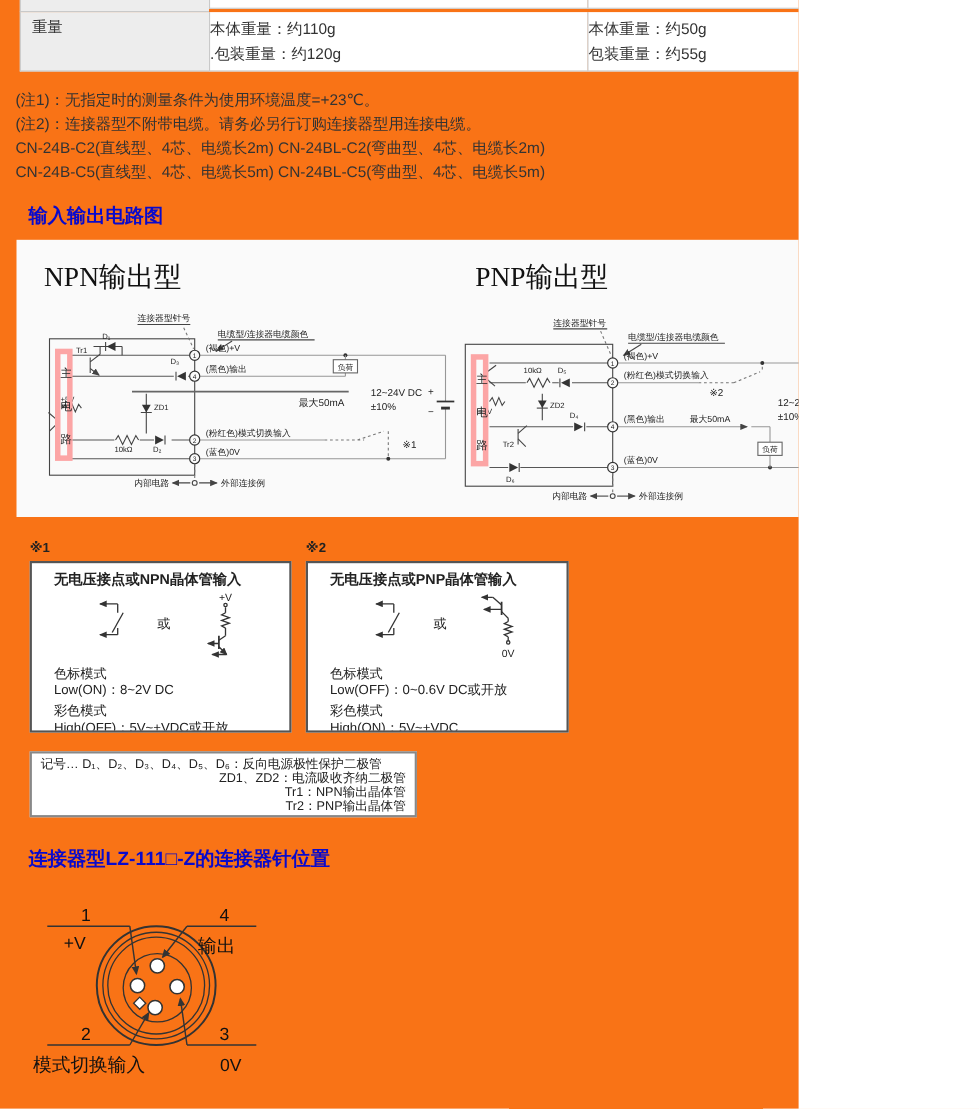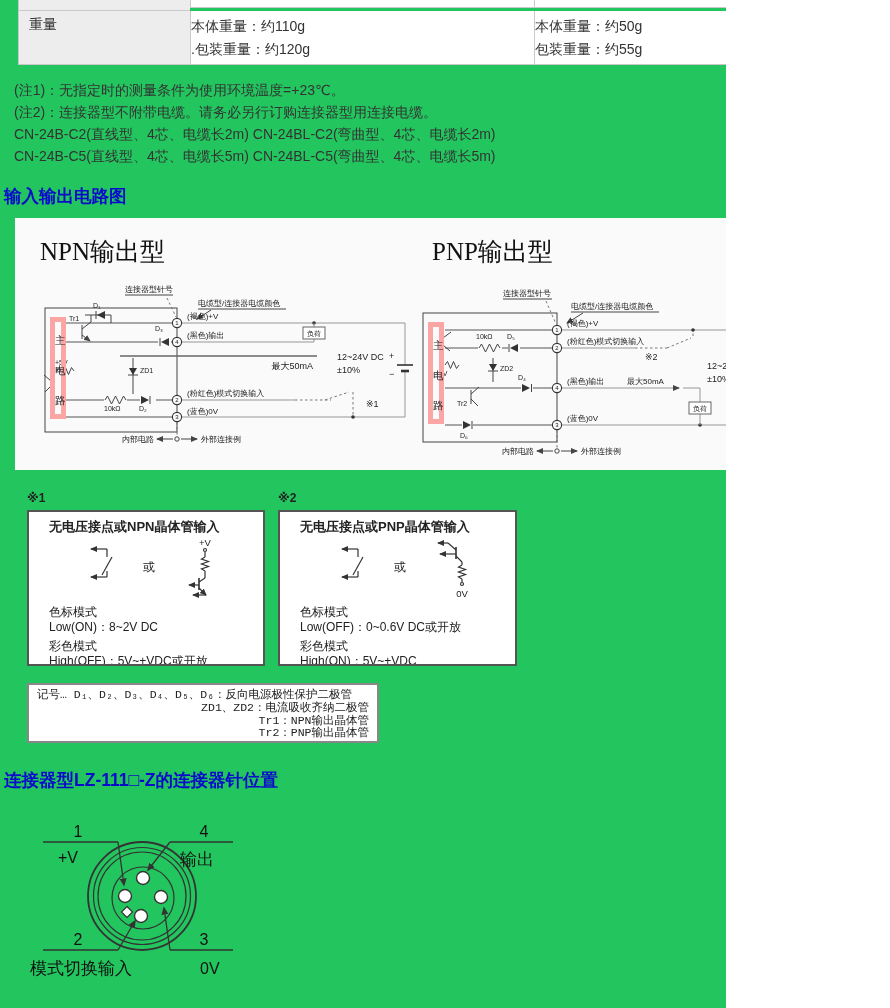--- a/index.html
+++ b/index.html
@@ -1,30 +1,30 @@
 <!DOCTYPE html>
 <html><head>
 <meta charset="utf-8">
 <style>
   html,body{margin:0;padding:0;background:#fff;}
-  #page{position:relative;width:726px;height:1008px;background:#22c55e;overflow:hidden;
+  #page{position:relative;width:726px;height:1008px;background:#f97316;overflow:hidden;
         font-family:"Liberation Sans","DejaVu Sans",sans-serif;color:#333;}
   
   .tbl{position:absolute;left:18px;top:0;width:860px;}
   .trow{display:flex;}
   .tc{box-sizing:border-box;border-left:1px solid #c9c9c9;border-bottom:1px solid #c9c9c9;background:#fff;}
   .tc.last{border-right:1px solid #c9c9c9;}
   .tfrag .tc{height:8px;}
   .tmain .tc{height:54px;font-size:14px;}
   .th{background:#ededed;width:172px;padding:5px 10px;}
   .tcell{width:344px;display:flex;flex-direction:column;justify-content:center;text-align:left;line-height:23px;}
   
   .notes{position:absolute;left:14px;top:79px;font-size:14px;line-height:22px;color:#333;}
   
-  .hd{position:absolute;left:4px;margin:0;font-size:17.5px;font-weight:bold;color:#0a0acc;}
+  .hd{position:absolute;left:26px;margin:0;font-size:17.5px;font-weight:bold;color:#0a0acc;}
   
   .fig{position:absolute;left:15px;top:218px;width:860px;height:252px;background:#fafafa;}
   .vlabel{position:absolute;box-sizing:border-box;width:16px;height:102px;border:5px solid #fca5a5;
           font-size:10.5px;line-height:30px;padding-top:3px;text-align:center;word-break:break-all;color:#222;}
   
   .ttl{font-family:"Liberation Serif","DejaVu Serif",serif;font-size:25px;fill:#111;}
   .t9{font-size:9px;fill:#222;} .t8{font-size:8px;fill:#222;} .t7{font-size:7px;fill:#222;} .t6{font-size:6px;fill:#222;}
   .ln{stroke:#555;stroke-width:1;fill:none;}
   .lng{stroke:#979797;stroke-width:1;fill:none;}
   .lnd{stroke:#777;stroke-width:1;fill:none;stroke-dasharray:2.5,2.5;}
@@ -35,21 +35,21 @@
   .box{fill:#fff;stroke:#666;stroke-width:1;}
   
   .nref{position:absolute;top:491px;font-size:12px;font-weight:bold;color:#222;}
   .nbox{position:absolute;top:510px;box-sizing:border-box;height:156px;border:2px solid #555;background:#fff;
         padding:6px 20px;overflow:hidden;}
   .nb-title{font-size:13px;font-weight:bold;color:#222;}
   .mode-t{font-size:12px;font-weight:normal;color:#222;margin-top:4px;line-height:15px;}
   .mode-v{font-size:12px;color:#222;line-height:15px;}
   
   .legend{position:absolute;left:27px;top:683px;box-sizing:border-box;width:352px;height:60px;border:2px solid #888;
-          background:#fff;padding:4px 8px;font-size:11.5px;line-height:12.8px;color:#222;font-family:Liberation Mono, monospace;}
+          background:#fff;padding:4px 8px;font-size:11.5px;line-height:12.8px;color:#222;}
   .legend .ind{padding-left:46px;text-align:right;}
   .ct{font-size:16px;fill:#111;}
   .ct17{font-size:17px;fill:#111;}
 </style>
 </head>
 <body>
 
 <div id="page">
 
   <div class="tbl">

